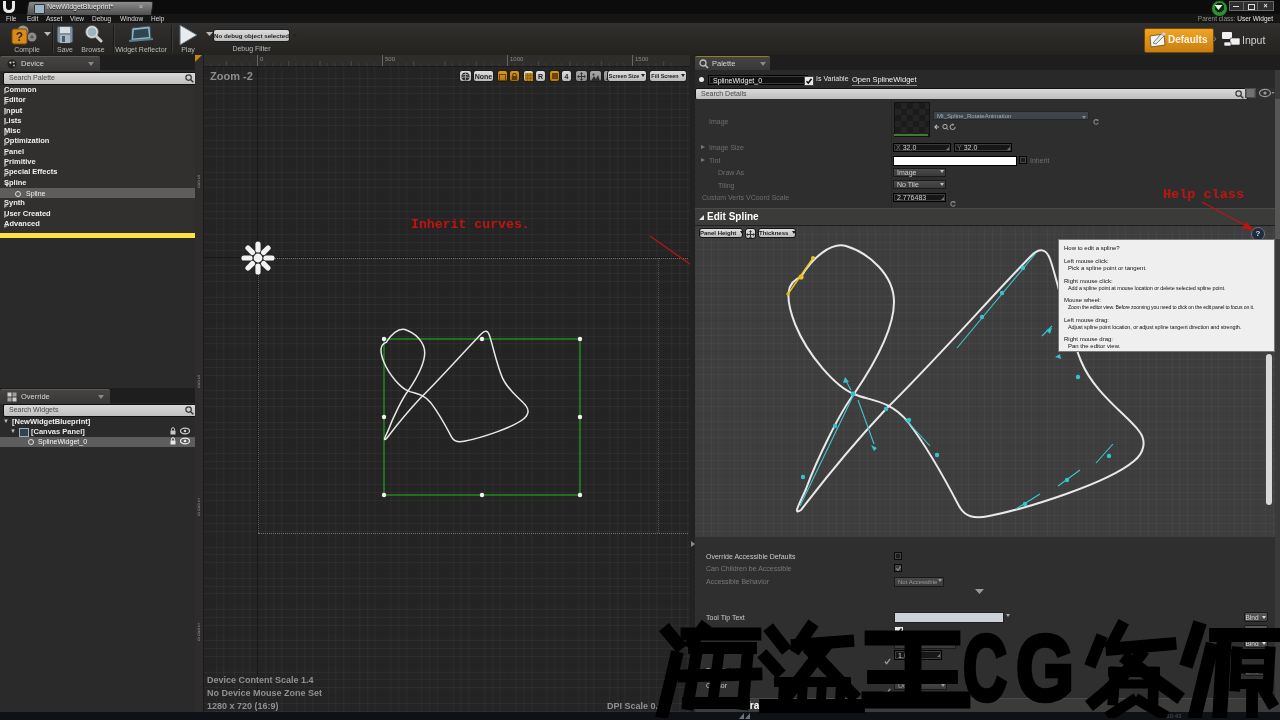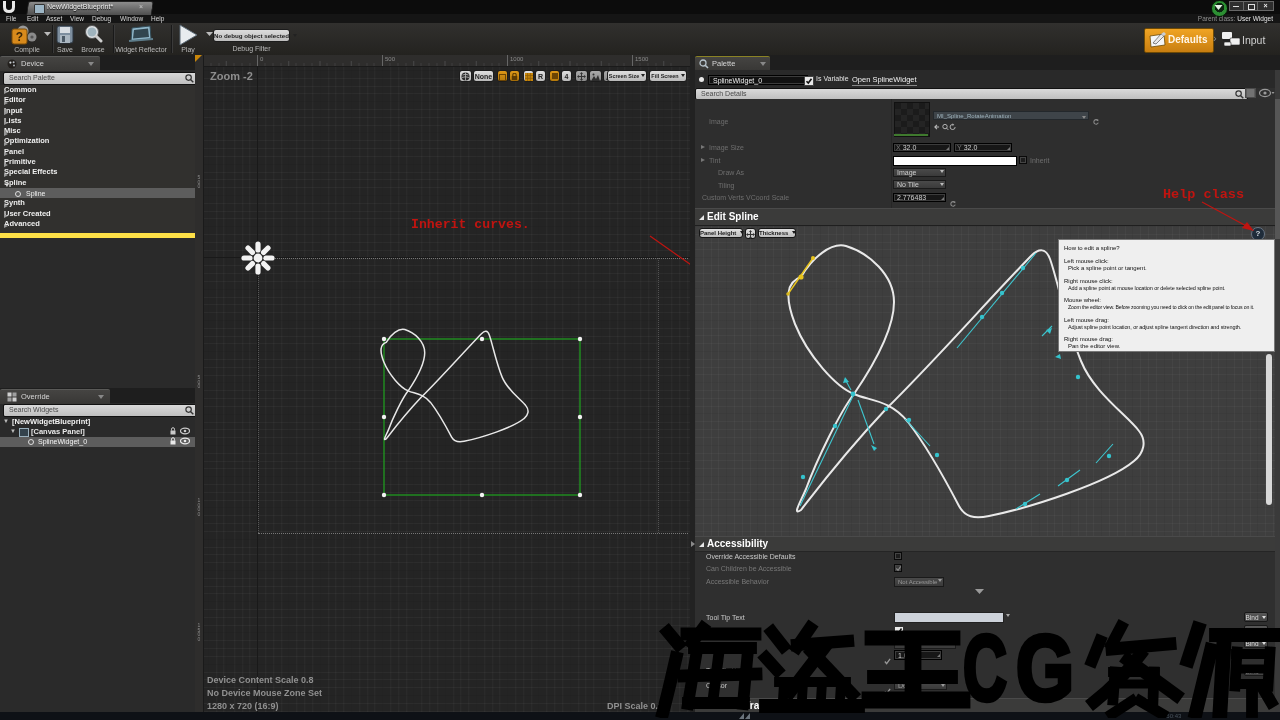--- a/index.html
+++ b/index.html
@@ -318,21 +318,21 @@
         <circle cx="580" cy="495" r="2.2"></circle>
  </g>
 </svg>
 
 <div class="a redtx tx" style="left:411px;top:217px;font-size:13.2px">Inherit curves.</div>
 <svg class="a" style="left:648px;top:234px" width="70" height="50" viewBox="0 0 70 50">
       <path d="M2 2 L56 40" stroke="#c01410" stroke-width="1.2" fill="none"></path>
       <path d="M61 44 L49 41 L54 34 Z" fill="#c01410"></path>
     </svg>
 
-<div class="a tx" style="left:207px;top:675px;font-size:9px;font-weight:bold;color:#909090">Device Content Scale 0.8</div>
+<div class="a tx" style="left:207px;top:675px;font-size:9px;font-weight:bold;color:#909090">Device Content Scale 1.4</div>
 <div class="a tx" style="left:207px;top:688px;font-size:9px;font-weight:bold;color:#909090">No Device Mouse Zone Set</div>
 <div class="a tx" style="left:207px;top:701px;font-size:9px;font-weight:bold;color:#909090">1280 x 720 (16:9)</div>
 <div class="a tx" style="left:607px;top:701px;font-size:9px;font-weight:bold;color:#909090">DPI Scale 0.67</div>
 
 <div class="a" style="left:690px;top:55px;width:5px;height:657px;background:#222"></div>
 <div class="a" id="details"></div>
 
 <div class="a tabstrip" style="left:695px;top:55px;width:585px;height:15px"></div>
 <div class="a" style="left:695px;top:56px;width:75px;height:14px;background:linear-gradient(#454442,#383735);border-top:1px solid #8a8224;border-radius:2px 2px 0 0"></div>
 <svg class="a" style="left:699px;top:58.5px" width="10" height="10" viewBox="0 0 10 10">
@@ -468,21 +468,20 @@
 <div class="a tx" style="left:1068px;top:343px;font-size:6px;color:#111">Pan the editor view.</div>
 
 <div class="a" style="left:1266px;top:354px;width:6px;height:151px;background:#d9d9d9;border-radius:3px"></div>
 
 <div class="a redtx tx" style="left:1163px;top:187px;font-size:13.5px">Help class</div>
 <svg class="a" style="left:1200px;top:200px" width="60" height="36" viewBox="0 0 60 36">
       <path d="M2 2 L50 28" stroke="#c01410" stroke-width="1.2" fill="none"></path>
       <path d="M54 31 L42 28 L47 22 Z" fill="#c01410"></path>
     </svg>
 
-<div class="a hdr tx" style="top:536px;height:14px;line-height:14px;left:695px"><span style="padding-left:4px"><i class="hdt"></i>Accessibility</span></div>
 <div class="a tx" style="left:706px;top:553px;font-size:7px;color:#c9c9c9">Override Accessible Defaults</div>
 <div class="a chk" style="left:894px;top:552px"></div>
 <div class="a tx" style="left:706px;top:565px;font-size:7px;color:#787878">Can Children be Accessible</div>
 <div class="a chk" style="left:894px;top:564px;background:#3a3a3a">
       <svg width="7" height="7" viewBox="0 0 8 8">
         <path d="M1.5 4 L3.5 6 L6.5 1.5" stroke="#888" stroke-width="1.3" fill="none"></path>
       </svg>
     </div>
 <div class="a tx" style="left:706px;top:578px;font-size:7px;color:#787878">Accessible Behavior</div>
 <div class="a ddrop tx" style="left:894px;top:576.5px;width:50px;height:10px;line-height:9px;padding-left:3px;color:#9a9a9a;font-size:6px">Not Accessible<span style="position:absolute;right:1px;top:0"><i class="dv"></i></span></div>

